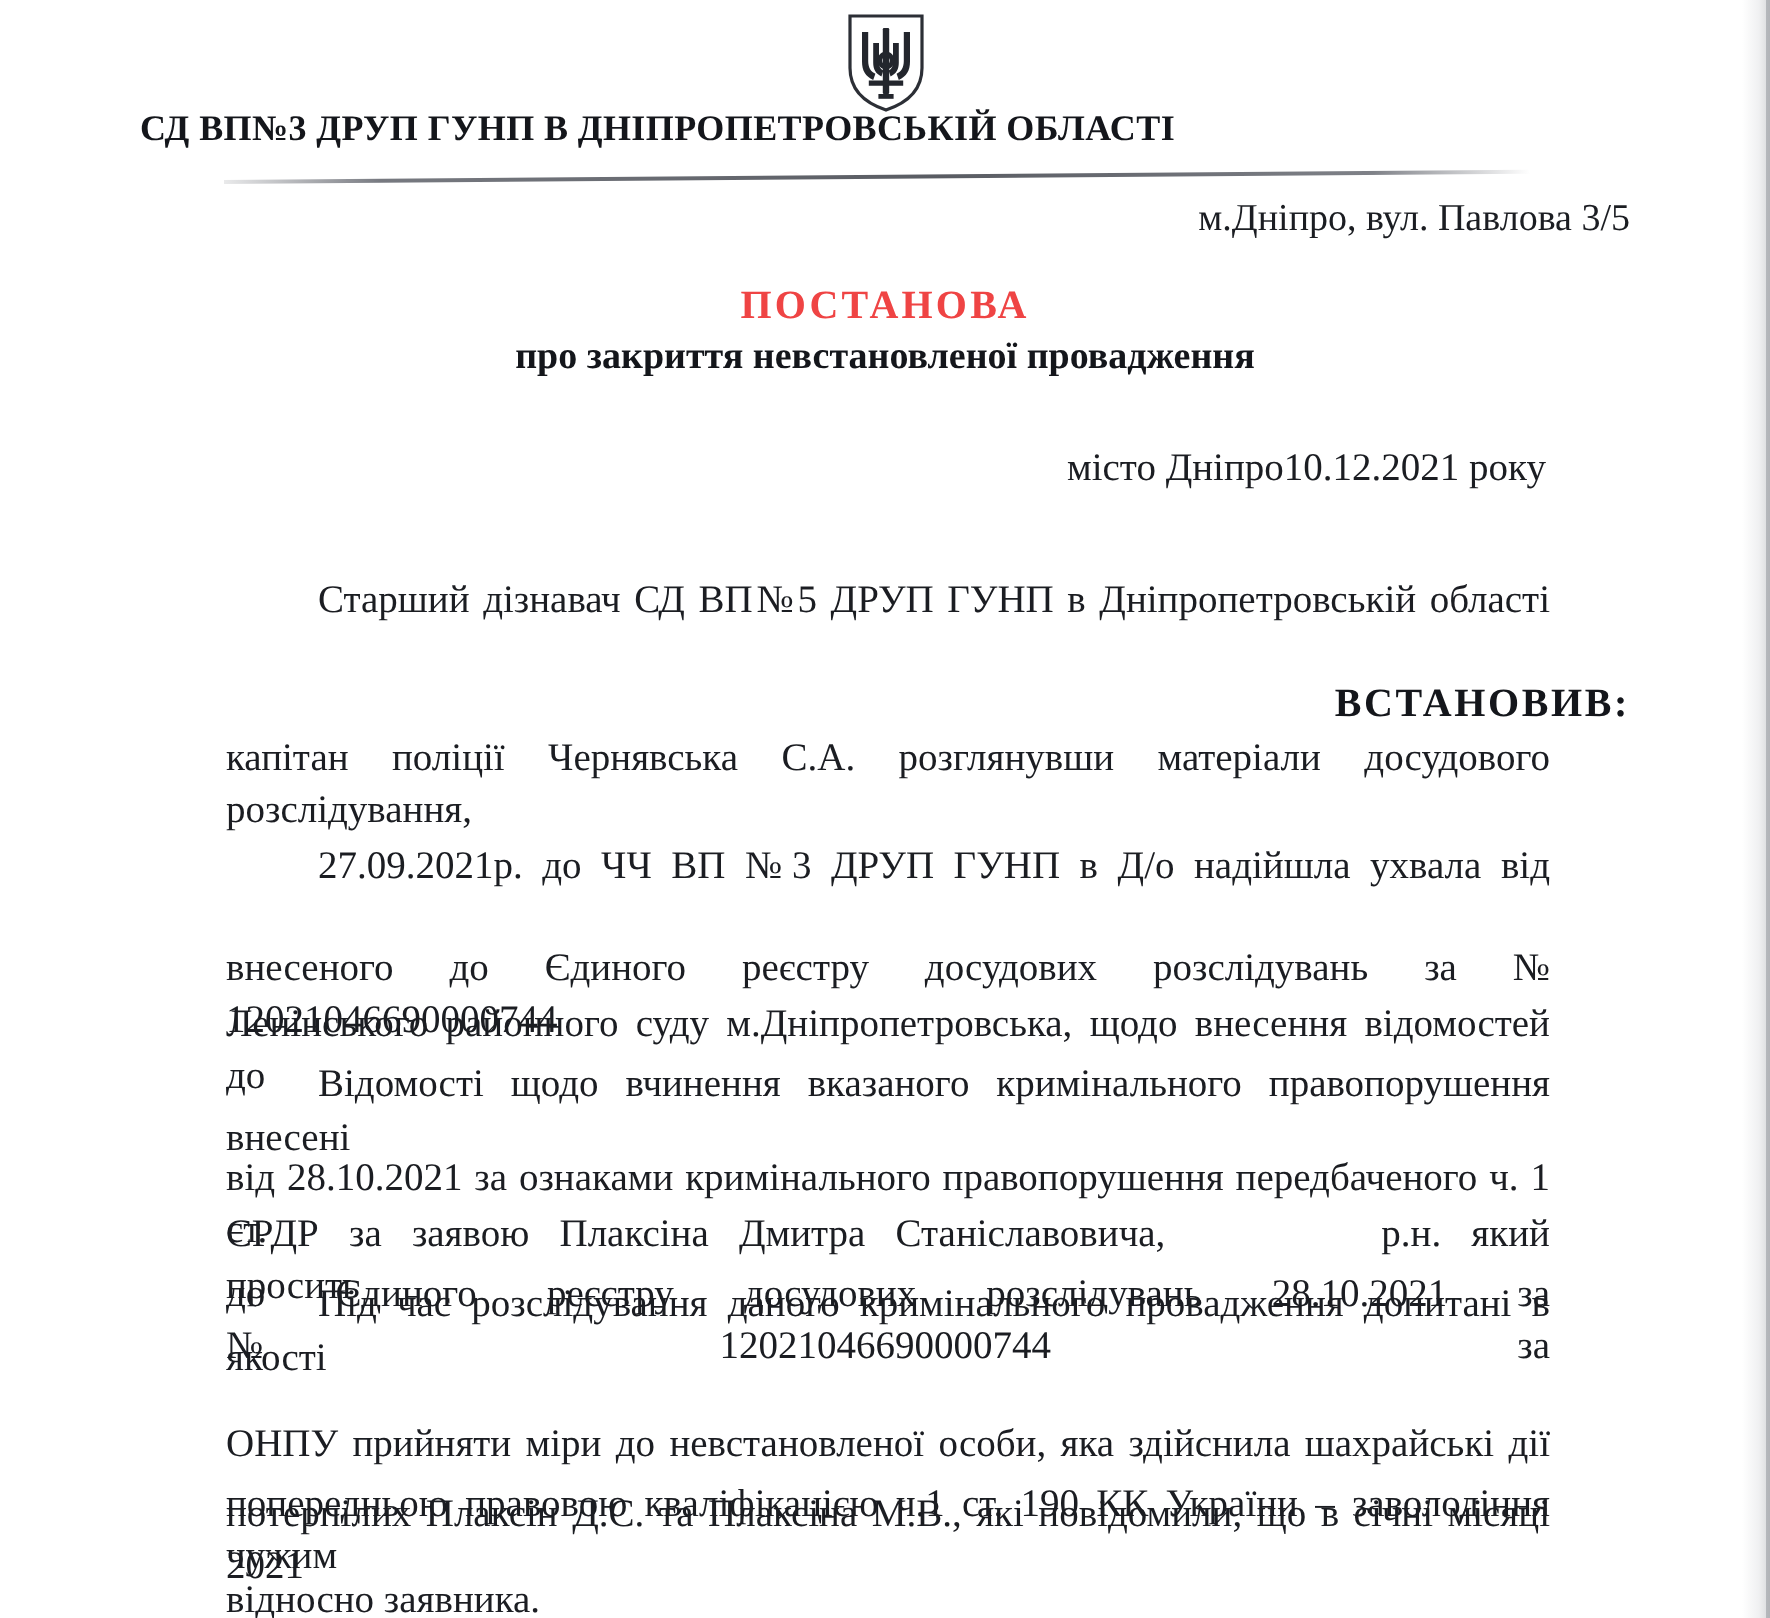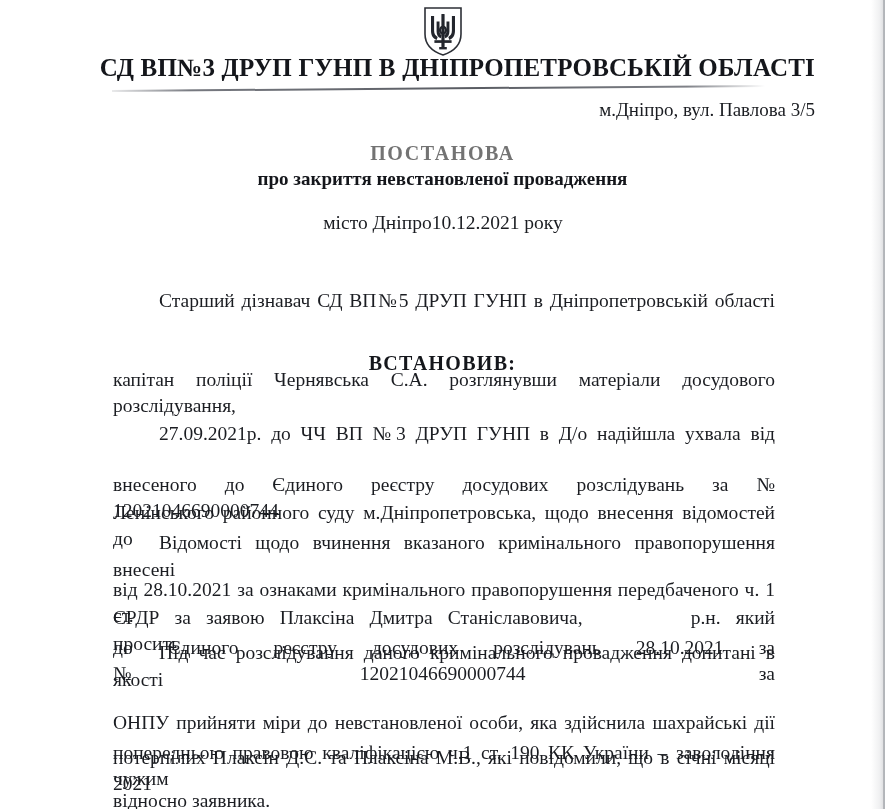--- a/index.html
+++ b/index.html
@@ -49,23 +49,23 @@
     display: inline-block;
     width: 46px;
     height: 50px;
   }
 
   .org-title {
     position: absolute;
     left: 70px;
     top: 54px;
     width: 745px;
-    text-align: right;
-    font-weight: bold;
-    font-size: 25px;
+    text-align: left;
+    font-weight: bold;
+    font-size: 18px;
     letter-spacing: 0.2px;
     color: #14161b;
   }
 
   .rule {
     position: absolute;
     left: 112px;
     top: 90px;
     width: 653px;
     height: 2px;
@@ -86,40 +86,40 @@
 
   .doc-title {
     position: absolute;
     left: 70px;
     top: 142px;
     width: 745px;
     text-align: center;
     font-weight: bold;
     font-size: 20px;
     letter-spacing: 1.6px;
-    color: #737373;
+    color: #ef4444;
   }
   .doc-subtitle {
     position: absolute;
     left: 70px;
     top: 168px;
     width: 745px;
     text-align: center;
     font-weight: bold;
     font-size: 19px;
     color: #14161b;
   }
 
   .meta-row {
     position: absolute;
     left: 113px;
-    top: 212px;
+    top: 224px;
     width: 660px;
     display: flex;
-    justify-content: center;
+    justify-content: flex-end;
     font-size: 19.5px;
     color: #1b1d22;
   }
 
   .section-heading {
     position: absolute;
     left: 70px;
     width: 745px;
     text-align: center;
     font-weight: bold;
@@ -195,21 +195,21 @@
     <span>10.12.2021 року</span>
   </div>
 
   <div class="para" style="top:236px;">
     <span class="ln"><span class="indent"></span><span>Старший дізнавач СД ВП№5 ДРУП ГУНП в Дніпропетровській області</span></span>
     <span class="ln"><span>капітан поліції Чернявська С.А. розглянувши матеріали досудового розслідування,</span></span>
     <span class="ln"><span>внесеного до Єдиного реєстру досудових розслідувань за № 12021046690000744</span></span>
     <span class="ln"><span>від 28.10.2021 за ознаками кримінального правопорушення передбаченого ч. 1 ст.</span></span>
   </div>
 
-  <div class="section-heading" style="top:352px;">ВСТАНОВИВ:</div>
+  <div class="section-heading" style="top:341px;text-align:right;">ВСТАНОВИВ:</div>
 
   <div class="para" style="top:369px;">
     <span class="ln"><span class="indent"></span><span>27.09.2021р. до ЧЧ ВП №3 ДРУП ГУНП в Д/о надійшла ухвала від</span></span>
     <span class="ln"><span>Ленінського районного суду м.Дніпропетровська, щодо внесення відомостей до</span></span>
     <span class="ln"><span>ЄРДР за заявою Плаксіна Дмитра Станіславовича,</span><span class="redact" style="width:108px;"></span><span>р.н. який просить</span></span>
     <span class="ln"><span>ОНПУ прийняти міри до невстановленої особи, яка здійснила шахрайські дії</span></span>
     <span class="ln last"><span>відносно заявника.</span></span>
   </div>
 
   <div class="para" style="top:478px;">

